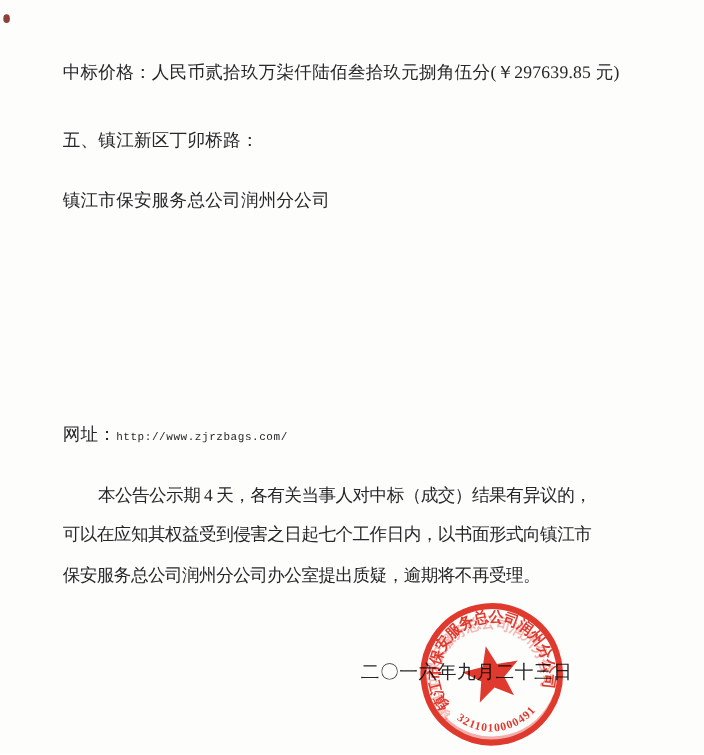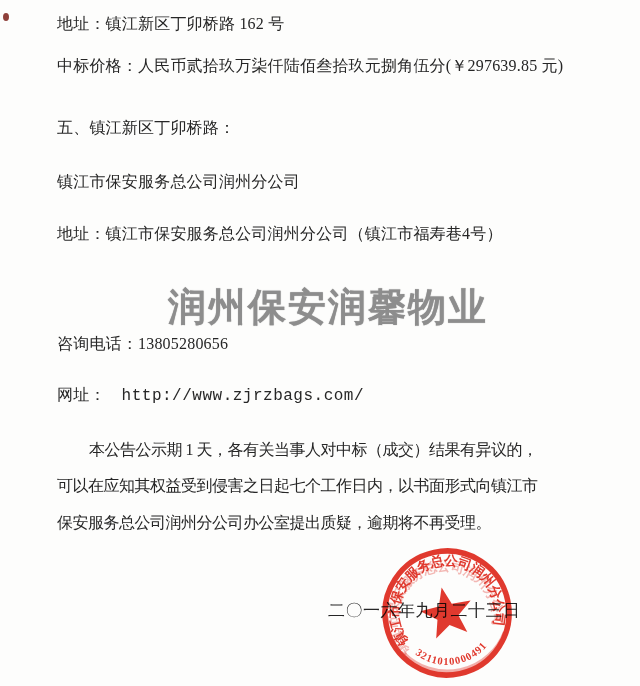--- a/index.html
+++ b/index.html
@@ -32,23 +32,22 @@
     font-family:"Liberation Sans","DejaVu Sans",sans-serif;
     font-weight:bold;
     font-size:38px;
     letter-spacing:2px;
     color:#8d8d8d;
     text-shadow:0 0 1px #9a9a9a;
     white-space:nowrap;
   }
   .website-url{
     font-family:"Liberation Mono","DejaVu Sans Mono",monospace;
-    font-size:16px;
+    font-size:10px;
     letter-spacing:0.5px;
-    margin-left:16px;
   }
   .date-line{
     position:absolute;
     left:328px;top:599px;
     font-size:17px;
     letter-spacing:0.5px;
     white-space:nowrap;
   }
   .seal{
     position:absolute;
@@ -70,34 +69,30 @@
     opacity:0.85;
   }
 </style>
 </head>
 <body>
 
 <div class="page">
 
   <div class="speck"></div>
 
-  <div class="watermark">润州保安润馨物业</div>
 
-  <div class="line" style="top:14px">地址：镇江新区丁卯桥路 162 号</div>
   <div class="line" style="top:56px">中标价格：人民币贰拾玖万柒仟陆佰叁拾玖元捌角伍分(￥297639.85 元)</div>
   <div class="line" style="top:118px">五、镇江新区丁卯桥路：</div>
   <div class="line" style="top:172px">镇江市保安服务总公司润州分公司</div>
-  <div class="line" style="top:224px">地址：镇江市保安服务总公司润州分公司（镇江市福寿巷4号）</div>
-  <div class="line" style="top:334px">咨询电话：13805280656</div>
 
   <div class="line" style="top:385px">
     <span>网址：</span><span class="website-url">http://www.zjrzbags.com/</span>
   </div>
 
-  <div class="para-line indent" style="top:440px">本公告公示期 1 天，各有关当事人对中标（成交）结果有异议的，</div>
+  <div class="para-line indent" style="top:440px">本公告公示期 4 天，各有关当事人对中标（成交）结果有异议的，</div>
   <div class="para-line" style="top:476px">可以在应知其权益受到侵害之日起七个工作日内，以书面形式向镇江市</div>
   <div class="para-line" style="top:513px">保安服务总公司润州分公司办公室提出质疑，逾期将不再受理。</div>
 
   <div class="date-line">二〇一六年九月二十三日</div>
 
   <svg class="seal" viewBox="0 0 140 140" xmlns="http://www.w3.org/2000/svg">
     <g transform="rotate(-12 70 70)" fill="#e02a1e" stroke="none">
 
       <circle cx="70" cy="70" r="62" fill="none" stroke="#e02a1e" stroke-width="5.5"></circle>
 

